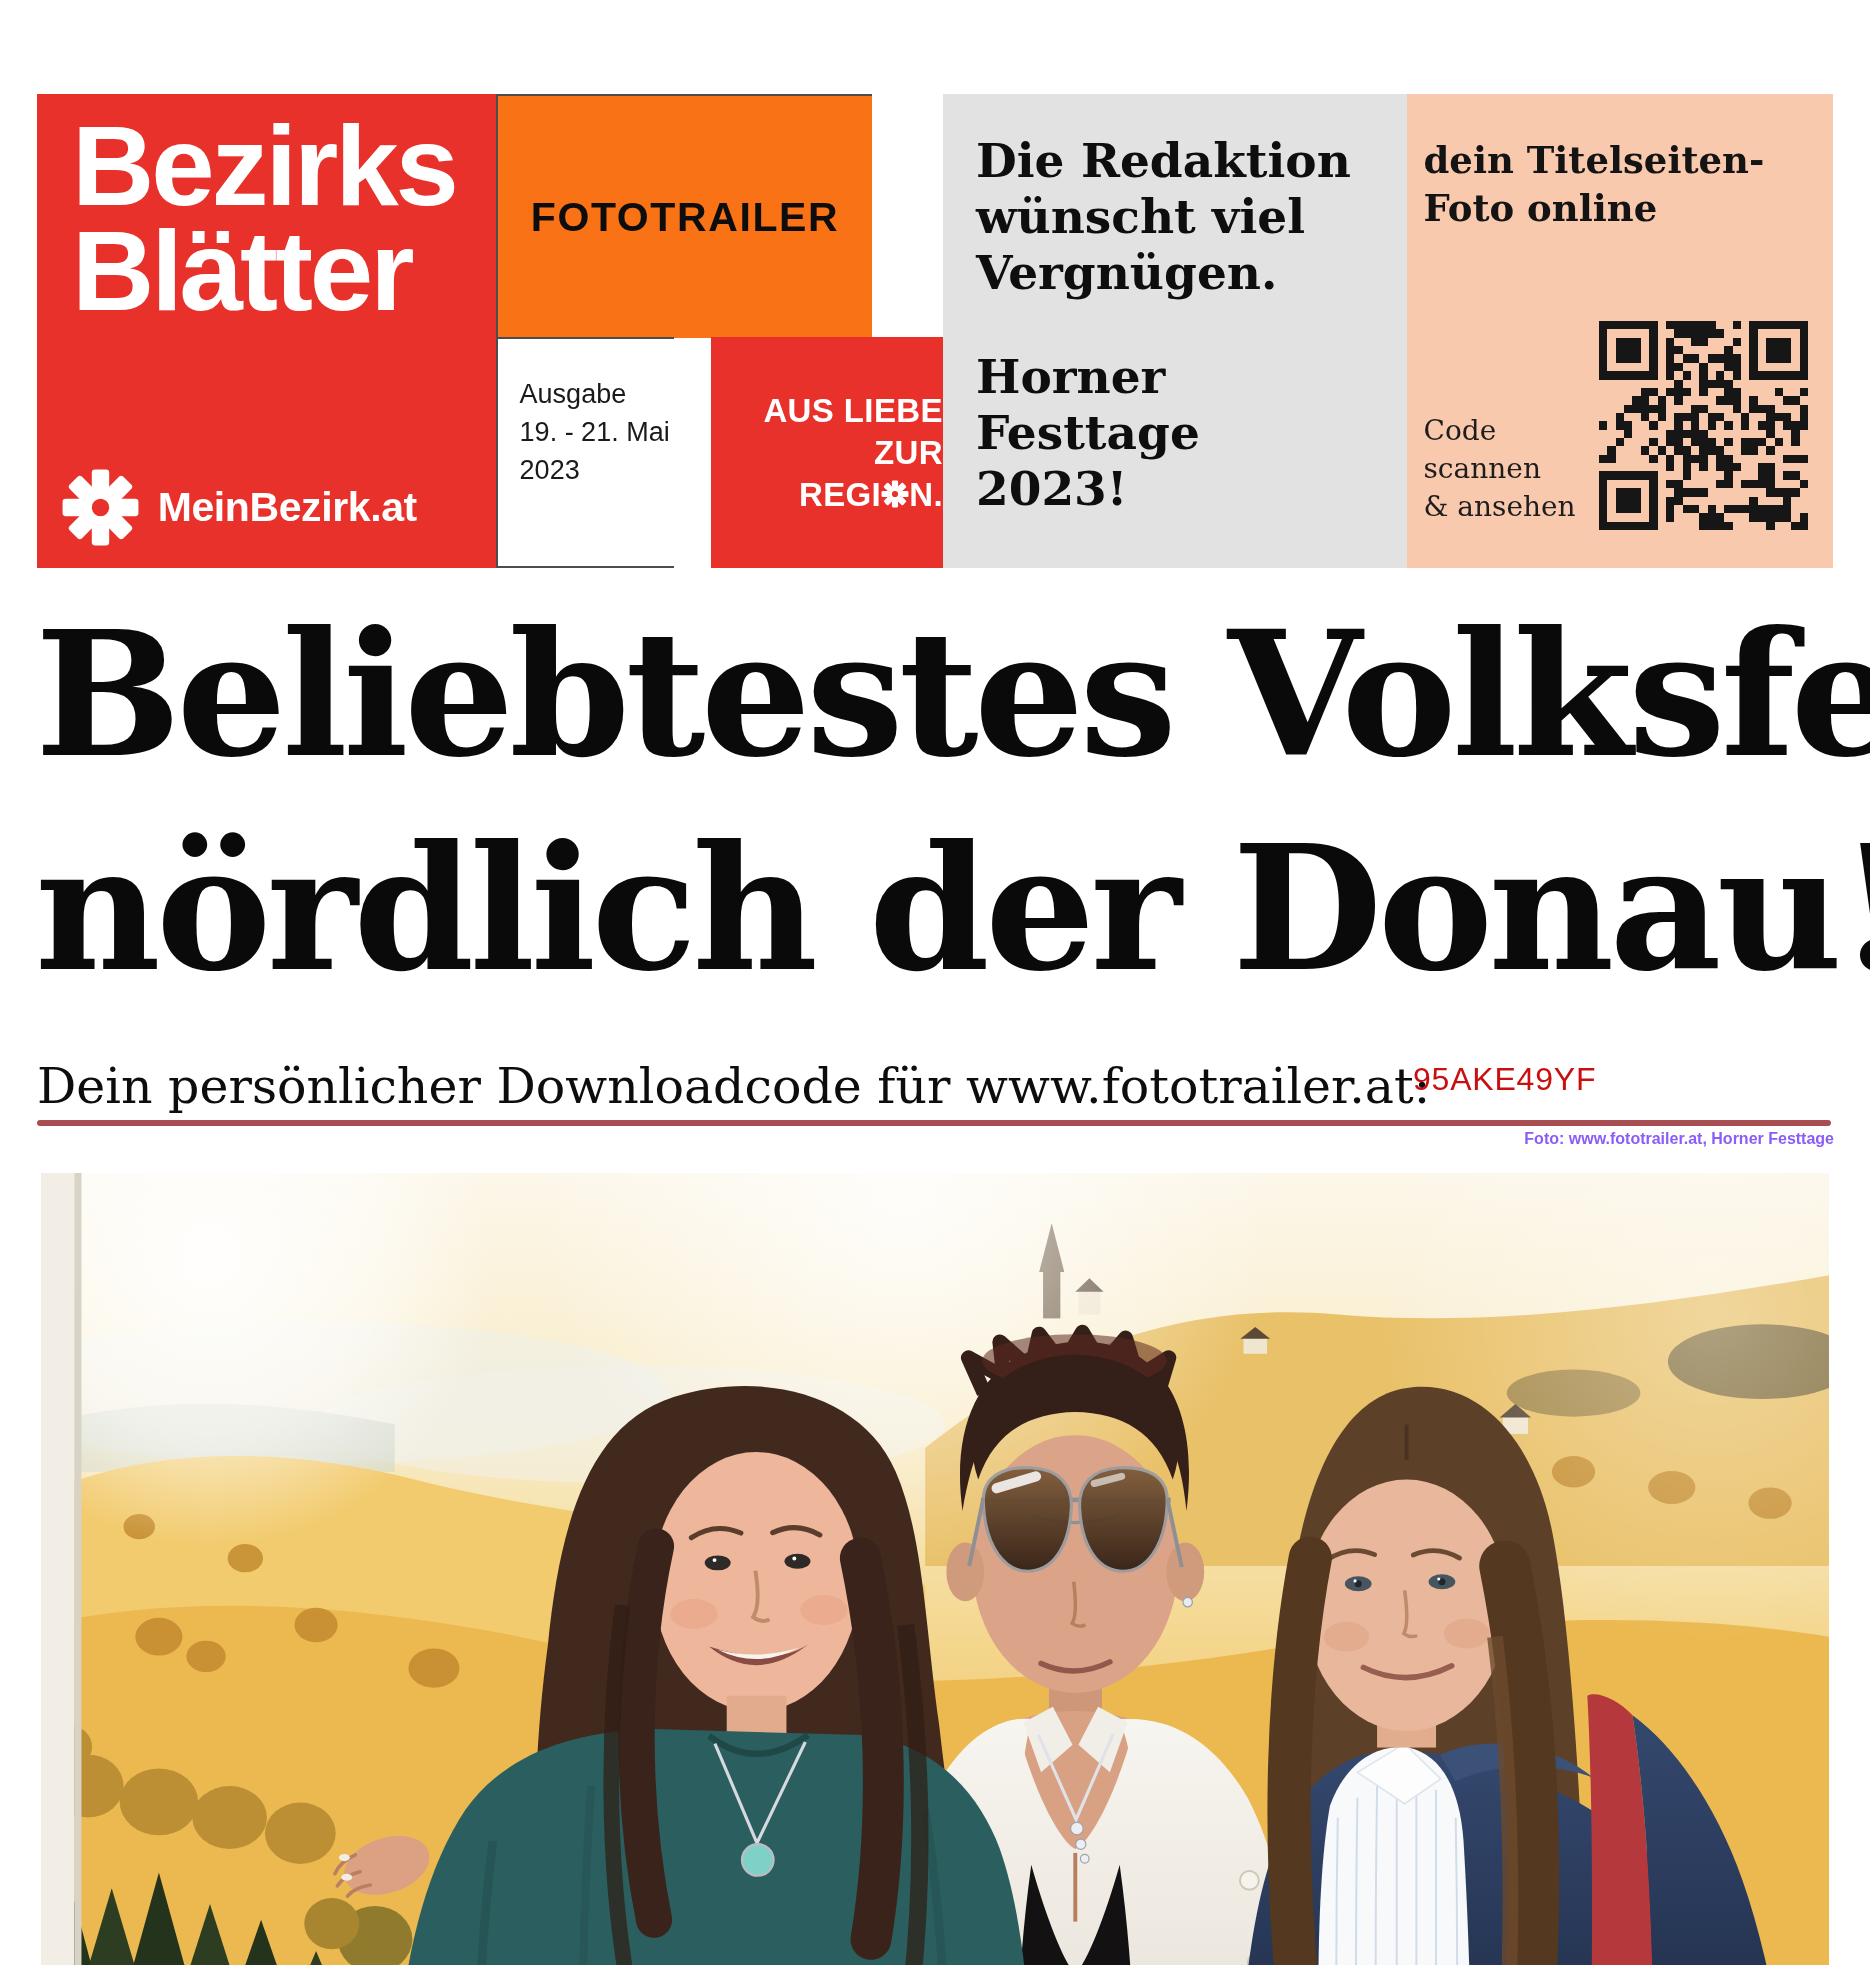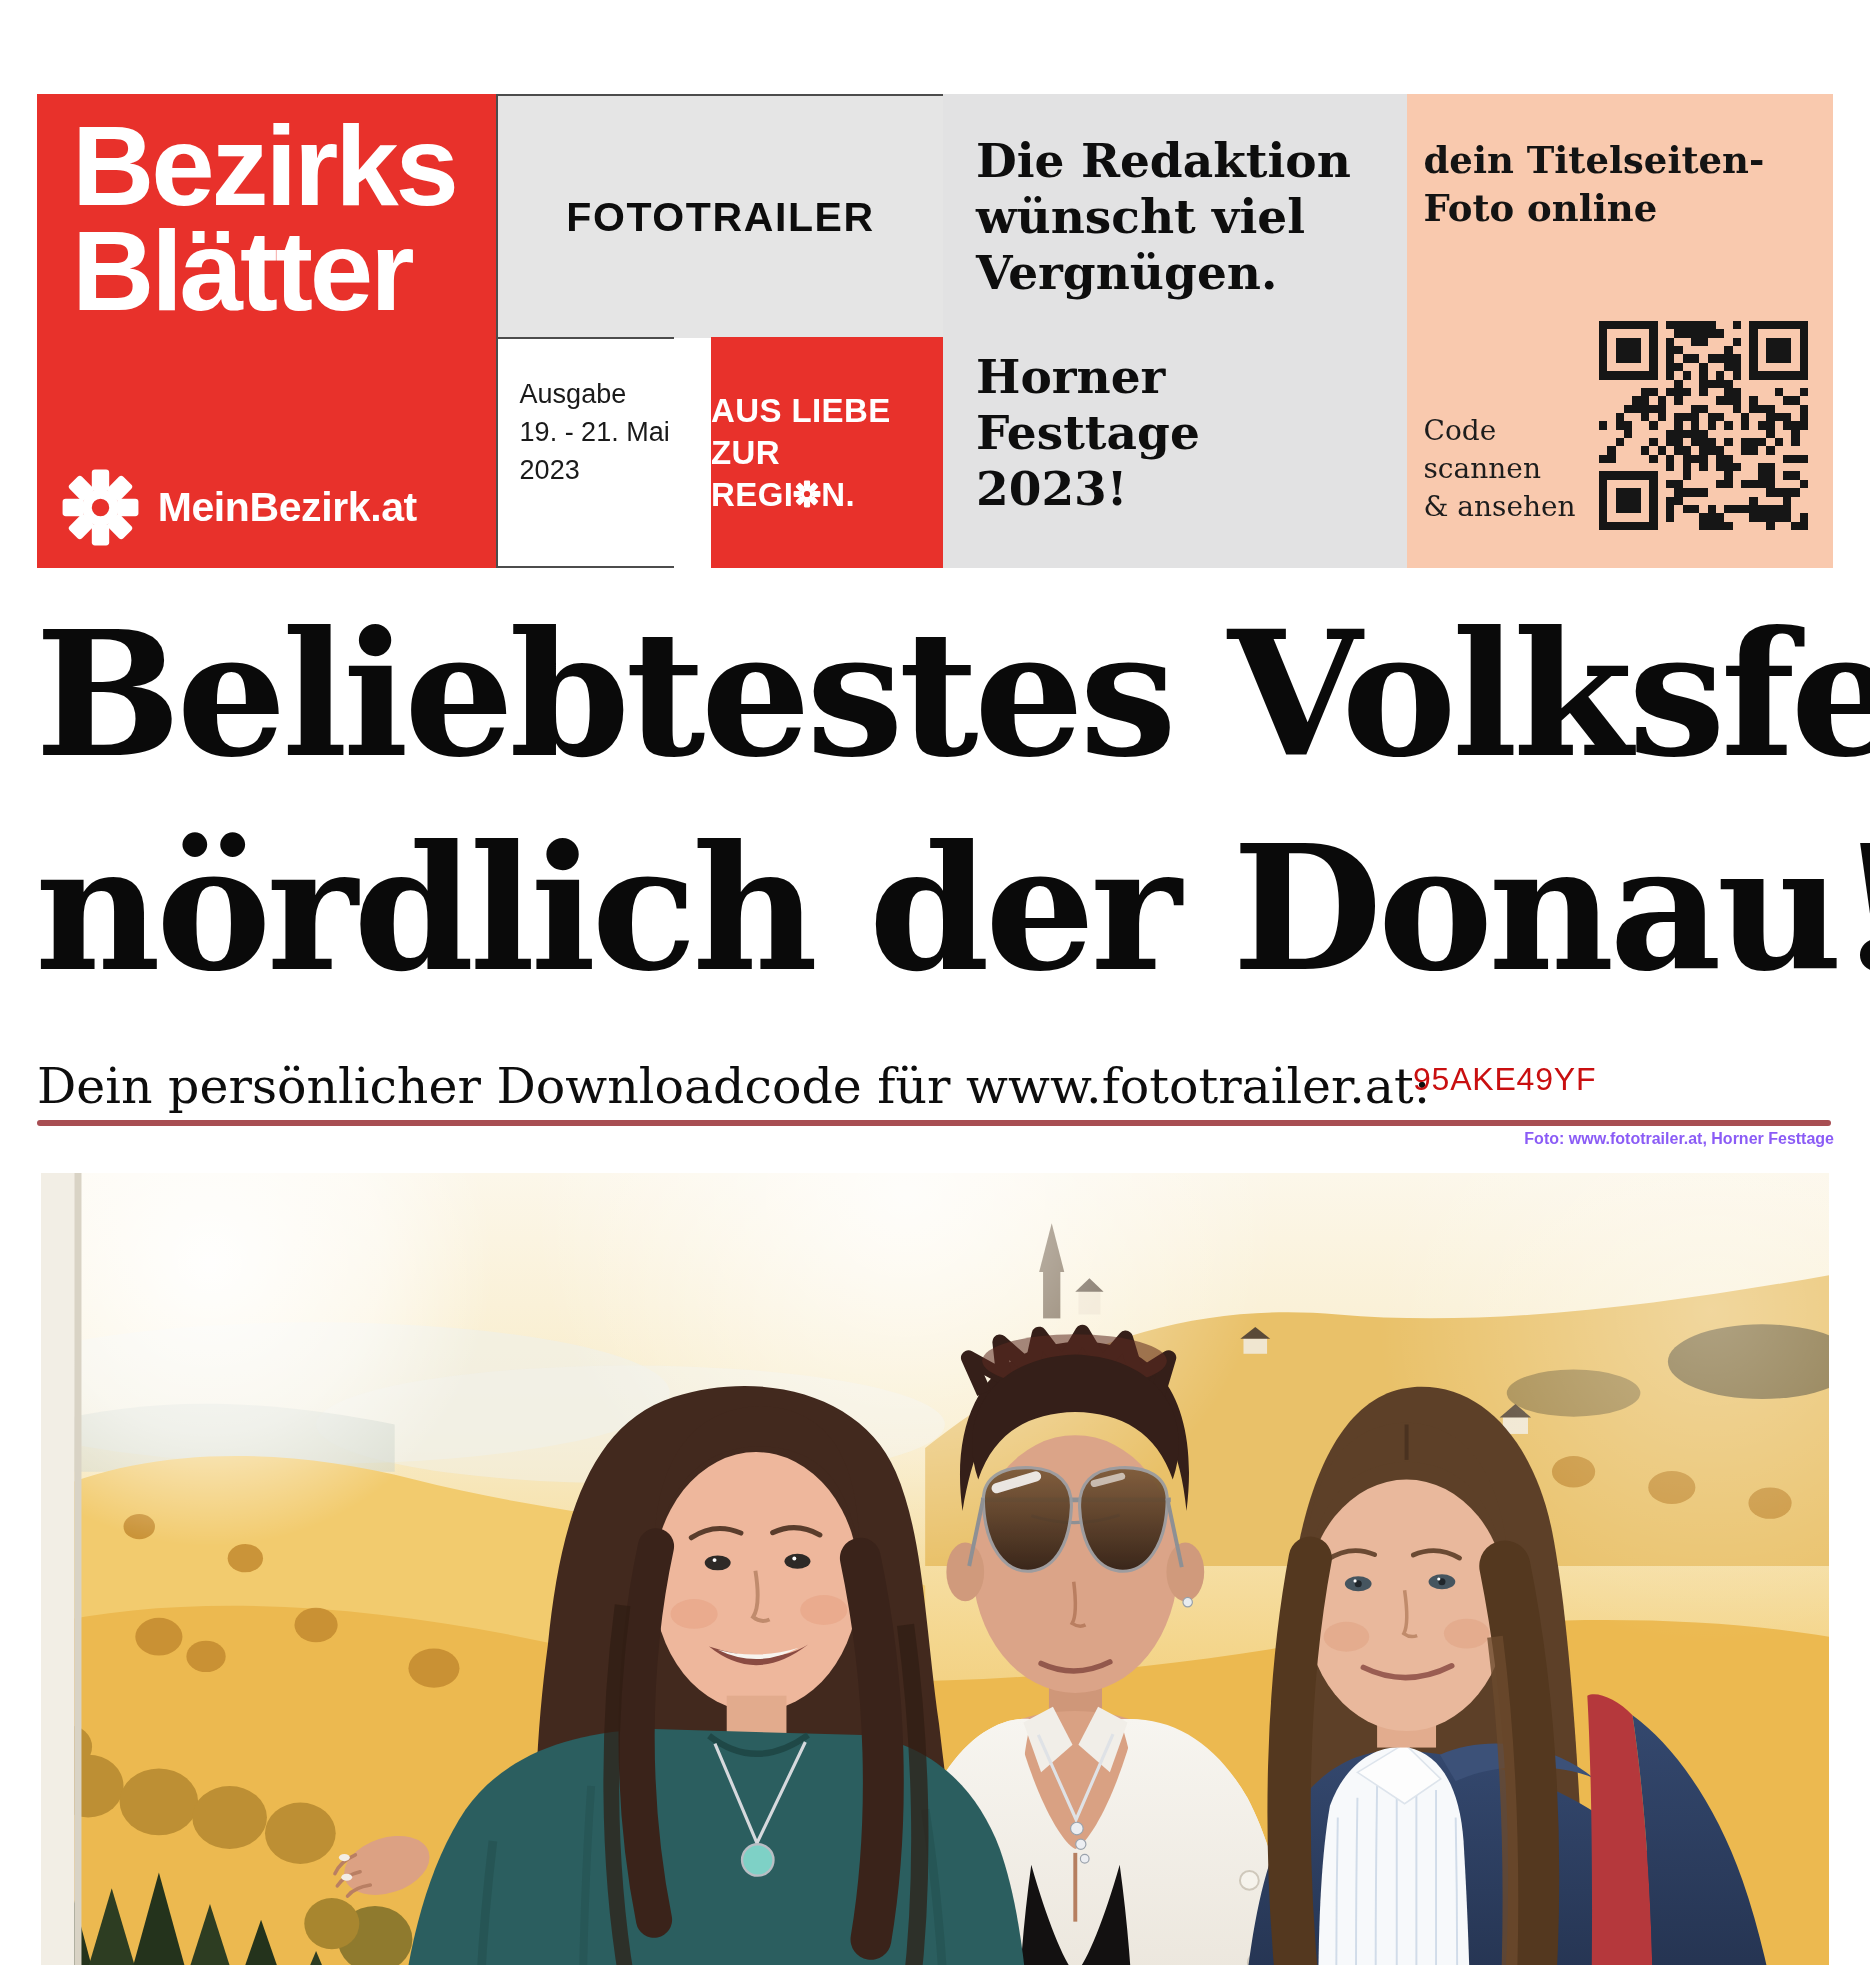--- a/index.html
+++ b/index.html
@@ -10,32 +10,32 @@
   .sans{font-family:"Liberation Sans",sans-serif;}
 
   
   .brand-box{left:37px;top:94px;width:459px;height:474px;background:#e8312b;}
   .brand-text{position:absolute;left:35px;top:19px;color:#fff;font-weight:bold;
               font-size:114px;line-height:105px;letter-spacing:-3.1px;}
   .mb-row{position:absolute;left:24.4px;top:374px;display:flex;align-items:center;gap:17.3px;}
   .mb-flower{width:79px;height:79px;}
   .mb-text{color:#ffffff;font-weight:bold;font-size:41px;letter-spacing:-0.4px;}
 
-  .ft-box{left:496px;top:94px;width:447px;height:244px;background:#e5e5e5;
+  .ft-box{left:496px;top:94px;width:376px;height:244px;background:#f97316;
           border-top:2.4px solid #4c4c4c;border-left:2px solid #4c4c4c;
           display:flex;align-items:center;justify-content:center;box-sizing:border-box;}
   .ft-label{font-weight:bold;font-size:41px;letter-spacing:1.6px;color:#0d0d0d;}
 
   .issue-box{left:496px;top:337px;width:178px;height:231px;background:#fff;
              border-top:2.4px solid #4c4c4c;border-bottom:2.4px solid #4c4c4c;border-left:2px solid #4c4c4c;
              box-sizing:border-box;padding:36px 0 0 21.6px;}
   .issue-line{font-size:27px;line-height:38px;color:#1a1a1a;}
 
   .claim-box{left:711px;top:337px;width:232px;height:231px;background:#e8312b;
-             display:flex;flex-direction:column;align-items:flex-start;justify-content:center;}
+             display:flex;flex-direction:column;align-items:flex-end;justify-content:center;}
   .claim-line{color:#fff;font-weight:bold;font-size:33px;line-height:42px;letter-spacing:0.4px;text-align:center;}
   .claim-flower{display:inline-block;width:28px;height:28px;vertical-align:-2.4px;}
 
   .gray-box{left:943px;top:94px;width:512px;height:474px;background:#e2e2e3;}
   .gray-p{position:absolute;left:33px;font-weight:bold;font-size:47px;line-height:56px;color:#0e0e0e;}
   .gray-p span{display:block;}
 
   .pink-box{left:1407px;top:94px;width:426px;height:474px;background:#f9c9ae;}
   .pink-title{position:absolute;left:16.5px;top:42px;font-weight:bold;font-size:37px;line-height:48px;color:#141414;}
   .pink-title span{display:block;}

